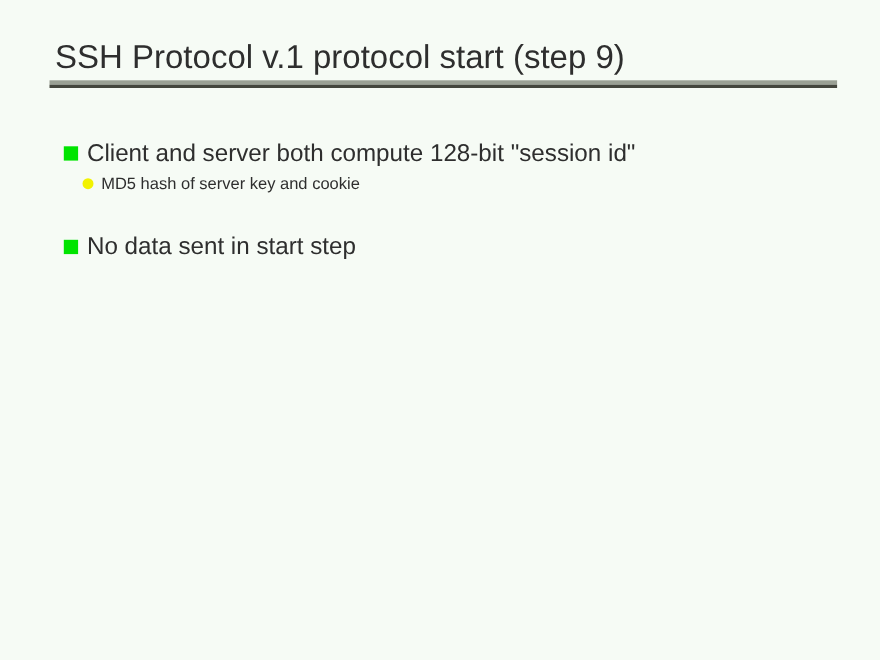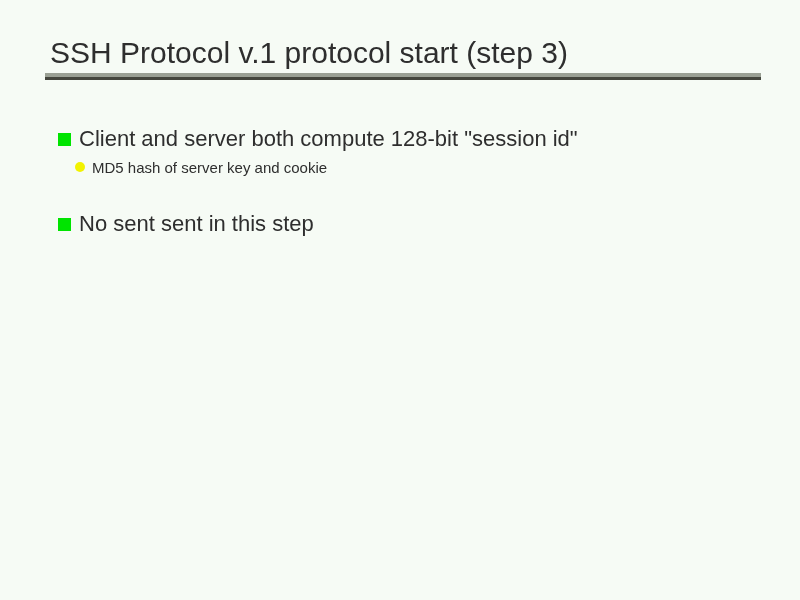--- a/index.html
+++ b/index.html
@@ -82,35 +82,35 @@
     background: #f2f200;
     margin-right: 7px;
     flex: none;
   }
 </style>
 </head>
 <body>
 
 <div class="slide">
 
-  <div class="title">SSH Protocol v.1 protocol start (step 3)</div>
+  <div class="title">SSH Protocol v.1 protocol start (step 9)</div>
 
   <div class="rule">
     <div class="rule-light"></div>
     <div class="rule-dark"></div>
   </div>
 
   <div class="bullet-row row-1">
     <span class="marker-square"></span>
     <span>Client and server both compute 128-bit "session id"</span>
   </div>
 
   <div class="bullet-row row-2">
     <span class="marker-circle"></span>
     <span>MD5 hash of server key and cookie</span>
   </div>
 
   <div class="bullet-row row-3">
     <span class="marker-square"></span>
-    <span>No sent sent in this step</span>
+    <span>No data sent in start step</span>
   </div>
 
 </div>
 
 </body></html>

